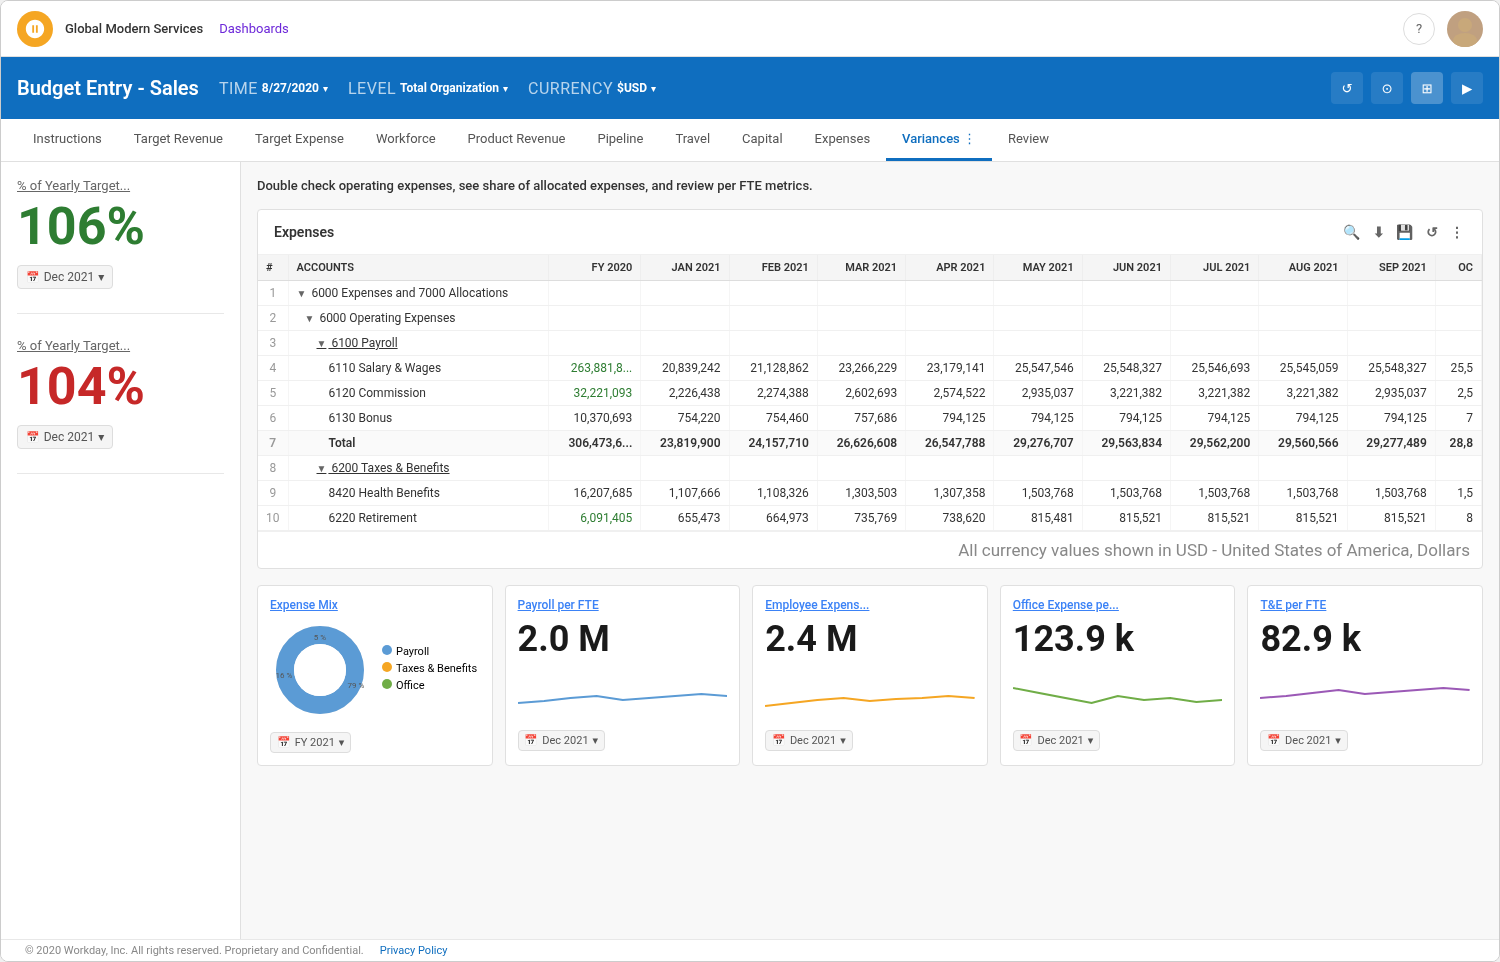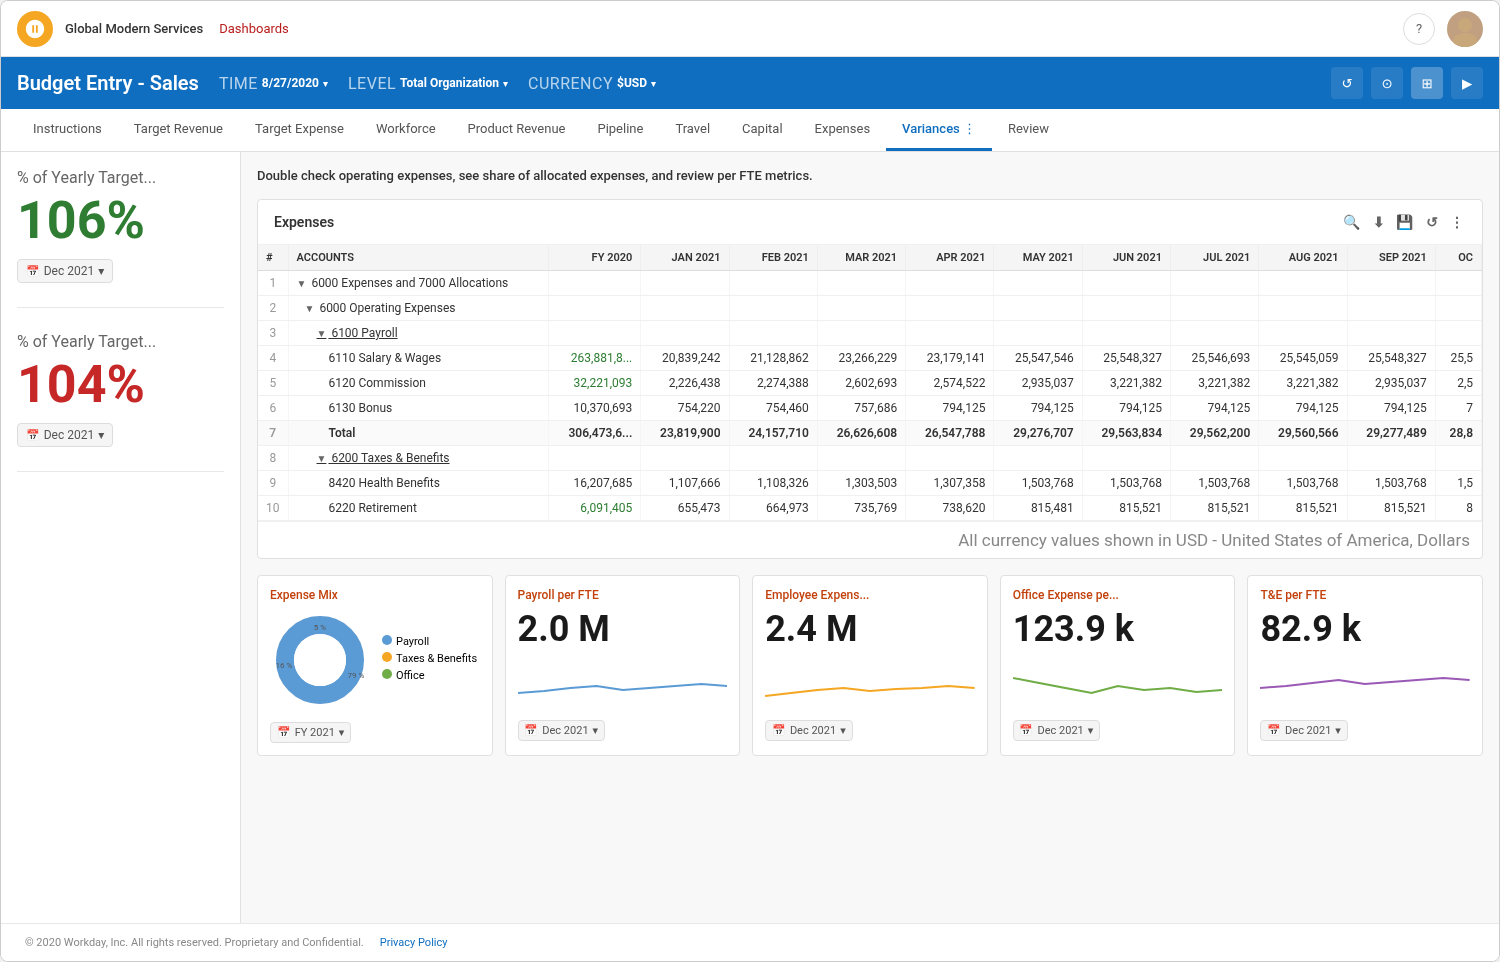--- a/index.html
+++ b/index.html
@@ -5,48 +5,48 @@
     * { box-sizing: border-box; margin: 0; padding: 0; }
     body { font-family: -apple-system, BlinkMacSystemFont, 'Segoe UI', Roboto, Arial, sans-serif; font-size: 13px; background: #f0f0f0; }
     
     .app-wrapper { width: 1500px; min-height: 962px; background: #fff; border: 1px solid #ccc; border-radius: 8px; overflow: hidden; display: flex; flex-direction: column; }
     
     
     .top-nav { height: 56px; background: #fff; border-bottom: 1px solid #e0e0e0; display: flex; align-items: center; padding: 0 16px; gap: 12px; }
     .workday-logo { width: 36px; height: 36px; background: #f5a623; border-radius: 50%; display: flex; align-items: center; justify-content: center; color: white; font-weight: bold; font-size: 14px; flex-shrink: 0; }
     .workday-logo svg { width: 22px; height: 22px; }
     .nav-company { font-size: 13px; color: #333; font-weight: 500; }
-    .nav-dashboards { font-size: 13px; color: #b91c1c; margin-left: 4px; cursor: pointer; }
+    .nav-dashboards { font-size: 13px; color: #6d28d9; margin-left: 4px; cursor: pointer; }
     .nav-spacer { flex: 1; }
     .nav-icon { width: 32px; height: 32px; border-radius: 50%; display: flex; align-items: center; justify-content: center; color: #666; cursor: pointer; border: 1px solid #ddd; }
     .nav-avatar { width: 36px; height: 36px; border-radius: 50%; background: #c0a080; overflow: hidden; display: flex; align-items: center; justify-content: center; }
     
     
-    .header-bar { height: 52px; background: #0F6EBF; display: flex; align-items: center; padding: 0 16px; gap: 20px; color: white; }
+    .header-bar { height: 62px; background: #0F6EBF; display: flex; align-items: center; padding: 0 16px; gap: 20px; color: white; }
     .header-title { font-size: 20px; font-weight: 600; color: white; }
     .header-filter { display: flex; align-items: center; gap: 4px; font-size: 12px; }
     .header-filter-label { color: rgba(255,255,255,0.7); font-size: 16px; text-transform: uppercase; letter-spacing: 0.5px; }
     .header-filter-value { color: white; font-weight: 700; cursor: pointer; }
     .header-filter-arrow { color: white; font-size: 10px; }
     .header-actions { margin-left: auto; display: flex; gap: 8px; align-items: center; }
     .header-action-btn { width: 32px; height: 32px; border-radius: 4px; display: flex; align-items: center; justify-content: center; color: white; cursor: pointer; background: rgba(255,255,255,0.1); border: none; }
     .header-action-btn.active { background: rgba(255,255,255,0.25); }
     
     
     .tabs-bar { background: #fff; border-bottom: 1px solid #e0e0e0; display: flex; align-items: center; padding: 0 16px; }
     .tab { padding: 12px 16px; font-size: 13px; color: #555; cursor: pointer; border-bottom: 3px solid transparent; white-space: nowrap; }
     .tab.active { color: #0F6EBF; border-bottom-color: #0F6EBF; font-weight: 500; }
     
     
     .main-content { display: flex; flex: 1; overflow: hidden; }
     
     
     .sidebar { width: 240px; flex-shrink: 0; border-right: 1px solid #e0e0e0; padding: 16px; background: #fff; }
     .sidebar-metric { margin-bottom: 24px; padding-bottom: 24px; border-bottom: 1px solid #e8e8e8; }
-    .sidebar-metric-label { font-size: 16px; color: #666; margin-bottom: 8px; }
+    .sidebar-metric-label { font-size: 13px; color: #666; margin-bottom: 8px; text-decoration: underline; }
     .sidebar-metric-value-green { font-size: 52px; font-weight: 700; color: #2e7d32; line-height: 1; margin-bottom: 12px; }
     .sidebar-metric-value-red { font-size: 52px; font-weight: 700; color: #c62828; line-height: 1; margin-bottom: 12px; }
     .sidebar-date-btn { display: inline-flex; align-items: center; gap: 4px; font-size: 12px; color: #555; cursor: pointer; padding: 4px 8px; border: 1px solid #ddd; border-radius: 4px; background: #f5f5f5; }
     .sidebar-date-icon { color: #0F6EBF; font-size: 11px; }
     
     
     .right-content { flex: 1; overflow: auto; padding: 16px; background: #f8f8f8; }
     .description-text { font-size: 13px; color: #333; margin-bottom: 16px; font-weight: 500; }
     
     
@@ -66,36 +66,36 @@
     .row-green { color: #2e7d32 !important; }
     .row-indent-1 { padding-left: 16px !important; }
     .row-indent-2 { padding-left: 28px !important; text-decoration: underline; }
     .row-indent-3 { padding-left: 40px !important; }
     .row-total { font-weight: 600; background: #fafafa; }
     .table-footer-note { padding: 8px 12px; text-align: right; font-size: 17px; color: #888; border-top: 1px solid #f0f0f0; }
     
     
     .bottom-cards { display: flex; gap: 12px; }
     .metric-card { background: #fff; border: 1px solid #e0e0e0; border-radius: 4px; padding: 12px; flex: 1; min-width: 0; }
-    .metric-card-title { font-size: 12px; color: #c2410c; font-weight: 500; margin-bottom: 8px; }
+    .metric-card-title { font-size: 12px; color: #3b82f6; font-weight: 500; margin-bottom: 8px; text-decoration: underline; }
     .metric-card-value { font-size: 36px; font-weight: 700; color: #1a1a1a; line-height: 1.1; margin-bottom: 4px; }
     .metric-card-chart { height: 50px; margin: 8px 0; }
     .metric-card-date { display: inline-flex; align-items: center; gap: 4px; font-size: 11px; color: #555; cursor: pointer; padding: 3px 6px; border: 1px solid #ddd; border-radius: 4px; background: #f5f5f5; margin-top: 4px; }
     
     
     .donut-wrapper { display: flex; align-items: center; gap: 12px; }
     .donut-legend { font-size: 11px; }
     .legend-item { display: flex; gap: 4px; margin-bottom: 4px; }
     .legend-dot { width: 10px; height: 10px; border-radius: 50%; flex-shrink: 0; }
     
     
     .sparkline { width: 100%; height: 50px; }
     
     
-    .app-footer { padding: 12px 24px; border-top: 1px solid #e8e8e8; font-size: 11px; color: #888; display: flex; gap: 16px; align-items: center; background: #fff; }
+    .app-footer { padding: 4px 24px; border-top: 1px solid #e8e8e8; font-size: 11px; color: #888; display: flex; gap: 16px; align-items: center; background: #fff; }
     .footer-link { color: #0F6EBF; cursor: pointer; }
     
     .collapse-icon { font-size: 10px; color: #666; margin-right: 2px; }
   </style>
 </head>
 <body>
 
 <div class="app-wrapper">
 
   <div class="top-nav">

